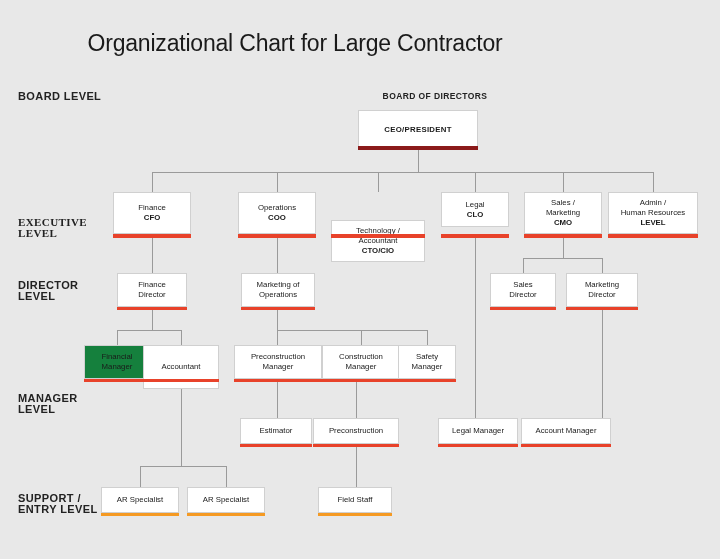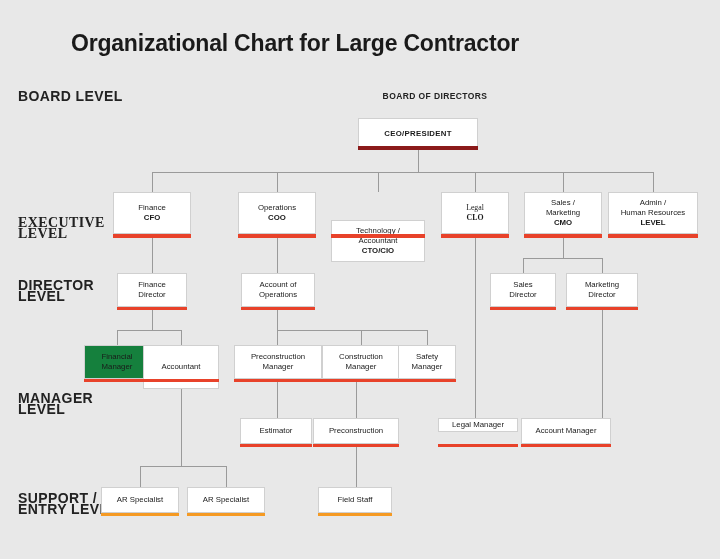--- a/index.html
+++ b/index.html
@@ -17,27 +17,27 @@
     background: #e8e8e8;
     overflow: hidden;
   }
   #title {
     position: absolute;
     left: 0;
     top: 30px;
     width: 590px;
     text-align: center;
     font-size: 23px;
-    font-weight: bold;
+    font-weight: normal;
     color: #1a1a1a;
     letter-spacing: -0.2px;
   }
   .level-label {
     position: absolute;
-    font-size: 14px;
+    font-size: 11px;
     font-weight: bold;
     color: #222222;
     letter-spacing: 0.4px;
     line-height: 11px;
     text-transform: uppercase;
   }
   .board-header {
     position: absolute;
     font-size: 8.5px;
     font-weight: bold;
@@ -135,21 +135,21 @@
       <div class="line vline" style="left: 427px; top: 330px; height: 15px; background: rgb(154, 154, 154);"></div>
       <div class="line vline" style="left: 277px; top: 382px; height: 36px; background: rgb(154, 154, 154);"></div>
       <div class="line vline" style="left: 356px; top: 382px; height: 36px; background: rgb(154, 154, 154);"></div>
       <div class="line vline" style="left: 181px; top: 382px; height: 84px; background: rgb(154, 154, 154);"></div>
       <div class="line hline" style="left: 140px; top: 466px; width: 86px; background: rgb(154, 154, 154);"></div>
       <div class="line vline" style="left: 140px; top: 466px; height: 21px; background: rgb(154, 154, 154);"></div>
       <div class="line vline" style="left: 226px; top: 466px; height: 21px; background: rgb(154, 154, 154);"></div>
       <div class="line vline" style="left: 356px; top: 447px; height: 40px; background: rgb(154, 154, 154);"></div>
     </div>
   <div id="nodes-layer">
-      <div class="node bold-only" style="left: 358px; top: 118px; width: 120px; height: 32px; background: rgb(255, 255, 255);">
+      <div class="node bold-only" style="left: 358px; top: 110px; width: 120px; height: 39px; background: rgb(255, 255, 255);">
         <span class="l1">
           <div>CEO/PRESIDENT</div>
         </span>
       </div>
       <div class="underline" style="left: 358px; top: 146px; width: 120px; height: 4px; background: rgb(139, 26, 26);"></div>
       <div class="node" style="left: 113px; top: 192px; width: 78px; height: 42px; background: rgb(255, 255, 255);">
         <span class="l1">
           <div>Finance</div>
         </span>
         <span class="l2">CFO</span>
@@ -163,21 +163,21 @@
       </div>
       <div class="underline" style="left: 238px; top: 234px; width: 78px; height: 4px; background: rgb(232, 66, 42);"></div>
       <div class="node" style="left: 331px; top: 192px; width: 94px; height: 42px; background: rgb(255, 255, 255); margin-top: 28px;">
         <span class="l1">
           <div>Technology /</div>
           <div>Accountant</div>
         </span>
         <span class="l2">CTO/CIO</span>
       </div>
       <div class="underline" style="left: 331px; top: 234px; width: 94px; height: 4px; background: rgb(232, 66, 42);"></div>
-      <div class="node" style="left: 441px; top: 192px; width: 68px; height: 42px; background: rgb(255, 255, 255); font-family: Liberation Serif, serif;">
+      <div class="node" style="left: 441px; top: 192px; width: 68px; height: 35px; background: rgb(255, 255, 255);">
         <span class="l1">
           <div>Legal</div>
         </span>
         <span class="l2">CLO</span>
       </div>
       <div class="underline" style="left: 441px; top: 234px; width: 68px; height: 4px; background: rgb(232, 66, 42);"></div>
       <div class="node" style="left: 524px; top: 192px; width: 78px; height: 42px; background: rgb(255, 255, 255);">
         <span class="l1">
           <div>Sales /</div>
           <div>Marketing</div>
@@ -195,21 +195,21 @@
       <div class="underline" style="left: 608px; top: 234px; width: 90px; height: 4px; background: rgb(232, 66, 42);"></div>
       <div class="node" style="left: 117px; top: 273px; width: 70px; height: 34px; background: rgb(255, 255, 255);">
         <span class="l1">
           <div>Finance</div>
           <div>Director</div>
         </span>
       </div>
       <div class="underline" style="left: 117px; top: 307px; width: 70px; height: 3px; background: rgb(232, 66, 42);"></div>
       <div class="node" style="left: 241px; top: 273px; width: 74px; height: 34px; background: rgb(255, 255, 255);">
         <span class="l1">
-          <div>Account of</div>
+          <div>Marketing of</div>
           <div>Operations</div>
         </span>
       </div>
       <div class="underline" style="left: 241px; top: 307px; width: 74px; height: 3px; background: rgb(232, 66, 42);"></div>
       <div class="node" style="left: 490px; top: 273px; width: 66px; height: 34px; background: rgb(255, 255, 255);">
         <span class="l1">
           <div>Sales</div>
           <div>Director</div>
         </span>
       </div>
@@ -260,21 +260,21 @@
           <div>Estimator</div>
         </span>
       </div>
       <div class="underline" style="left: 240px; top: 444px; width: 72px; height: 3px; background: rgb(232, 66, 42);"></div>
       <div class="node" style="left: 313px; top: 418px; width: 86px; height: 26px; background: rgb(255, 255, 255);">
         <span class="l1">
           <div>Preconstruction</div>
         </span>
       </div>
       <div class="underline" style="left: 313px; top: 444px; width: 86px; height: 3px; background: rgb(232, 66, 42);"></div>
-      <div class="node" style="left: 438px; top: 418px; width: 80px; height: 14px; background: rgb(255, 255, 255);">
+      <div class="node" style="left: 438px; top: 418px; width: 80px; height: 26px; background: rgb(255, 255, 255);">
         <span class="l1">
           <div>Legal Manager</div>
         </span>
       </div>
       <div class="underline" style="left: 438px; top: 444px; width: 80px; height: 3px; background: rgb(232, 66, 42);"></div>
       <div class="node" style="left: 521px; top: 418px; width: 90px; height: 26px; background: rgb(255, 255, 255);">
         <span class="l1">
           <div>Account Manager</div>
         </span>
       </div>

